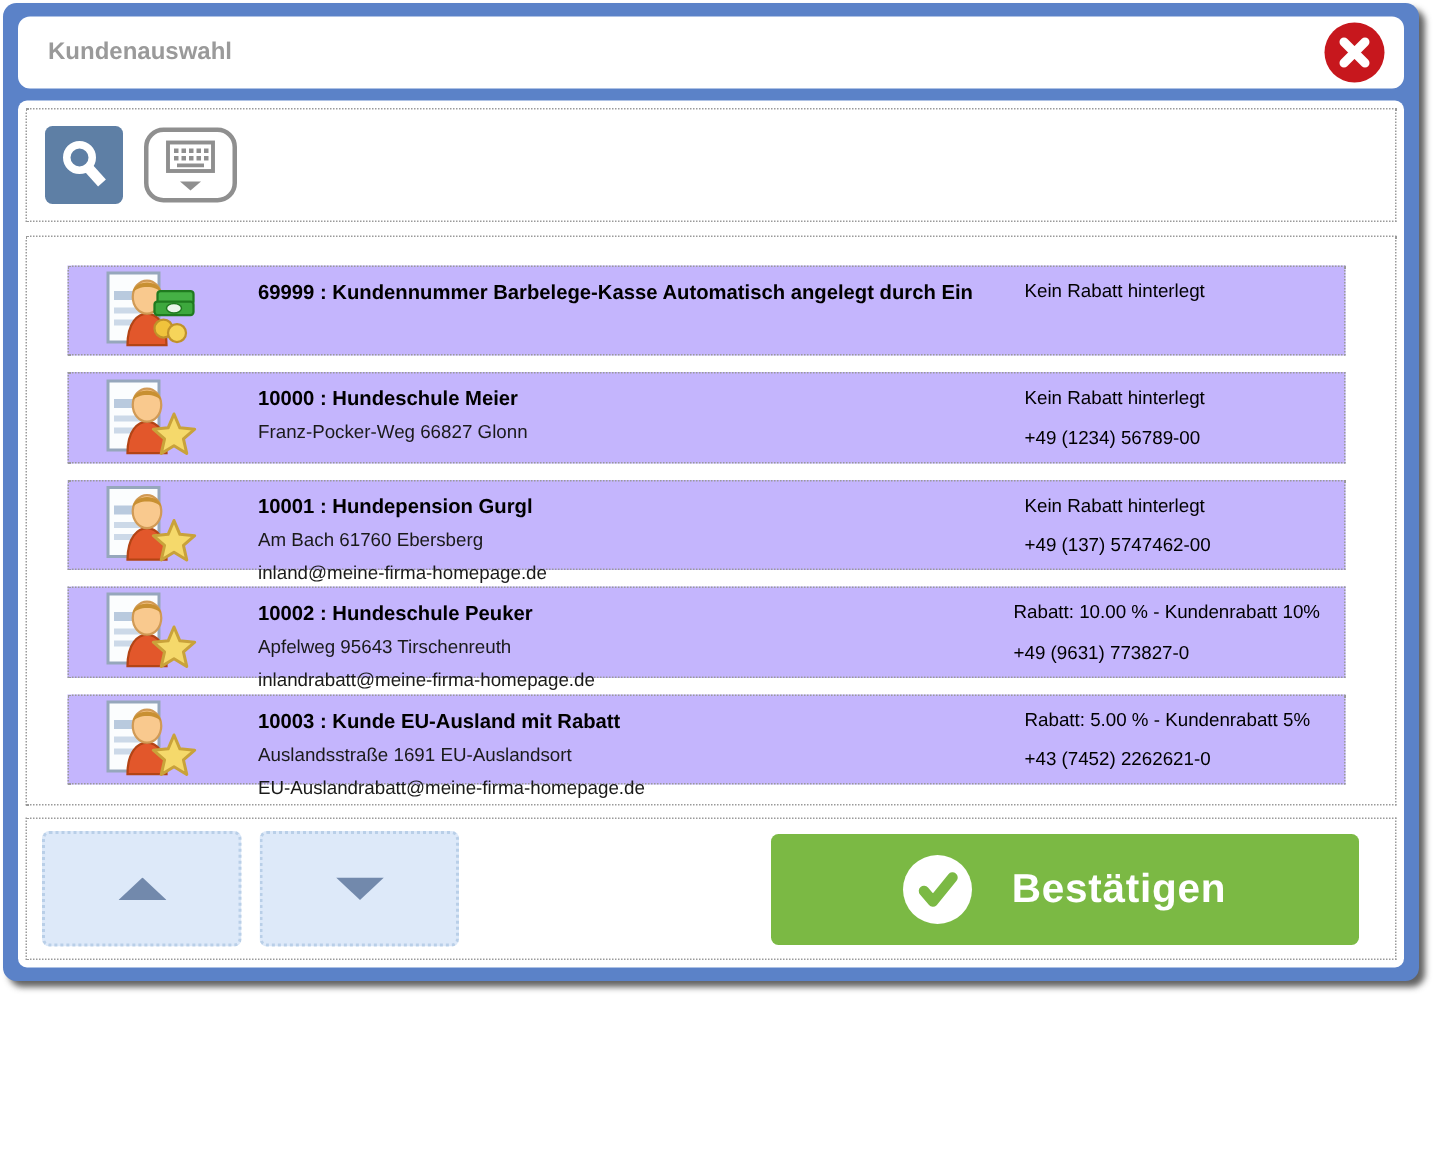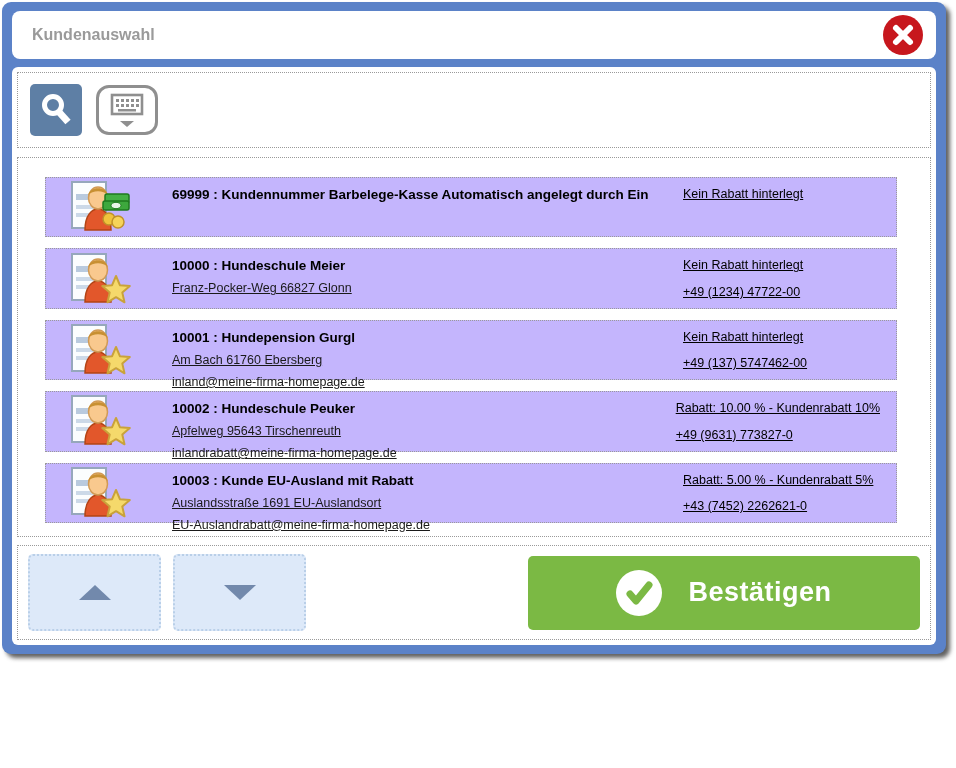--- a/index.html
+++ b/index.html
@@ -79,39 +79,39 @@
     flex: 1; border: 1px dotted #9a9a9a; background: #c4b5fd;
     display: flex; align-items: stretch; padding: 9px 16px 9px 22px;
     cursor: pointer; min-height: 0;
   }
   .row-icon { flex: 0 0 64px; display: flex; align-items: center; }
   .row-main {
     flex: 1; padding-left: 40px; min-width: 0;
     display: flex; flex-direction: column; gap: 8px; justify-content: flex-start;
   }
   .row-title { font-size: 13.5px; font-weight: bold; color: #000; white-space: nowrap; }
-  .row-line  { font-size: 12.5px; color: #1a1a1a; white-space: nowrap; text-decoration: underline; }
+  .row-line  { font-size: 12.5px; color: #1a1a1a; white-space: nowrap; }
   .row-right {
     flex: 0 0 197px; display: flex; flex-direction: column;
     justify-content: space-between; align-items: flex-start;
   }
   .row-right .row-line { color: #000; }
 
   
   .footer-section {
     flex: 0 0 auto; margin: 8px 1px 1px 1px;
     padding: 8px 10px; display: flex; align-items: center; gap: 12px; height: 95px;
   }
   .nav-btn {
     width: 133px; height: 77px;
     background: #dde9f9; border: 2px dotted #b9cfe8; border-radius: 5px;
     cursor: pointer; display: flex; align-items: center; justify-content: center;
   }
   .confirm-btn {
-    margin-left: auto; 
+    margin-left: auto; margin-right: 14px;
     width: 392px; height: 74px;
     background: #7bb944; border: none; border-radius: 5px; cursor: pointer;
     display: flex; align-items: center; justify-content: center; gap: 26px;
   }
   .confirm-circle {
     width: 46px; height: 46px; border-radius: 50%; background: #ffffff;
     display: flex; align-items: center; justify-content: center;
   }
   .confirm-label {
     color: #ffffff; font-size: 27px; font-weight: bold; letter-spacing: 0.5px;
@@ -215,21 +215,21 @@
             </svg>
           </span>
         </div>
         <div class="row-main">
           <div class="row-title">10000 : Hundeschule Meier</div>
           <div class="row-line">Franz-Pocker-Weg 66827 Glonn</div>
 
         </div>
         <div class="row-right">
           <div class="row-line">Kein Rabatt hinterlegt</div>
-          <div class="row-line">+49 (1234) 47722-00</div>
+          <div class="row-line">+49 (1234) 56789-00</div>
         </div>
       </div>
         <div class="customer-row">
         <div class="row-icon">
 
           <span style="display:flex">
             <svg width="64" height="58" viewBox="0 0 64 58">
               <rect x="4" y="4" width="34" height="46" fill="#fbfdfe" stroke="#96a7bc" stroke-width="2"></rect>
               <rect x="8" y="16" width="13" height="6" fill="#b9cade"></rect>
               <rect x="8" y="27" width="21" height="4" fill="#ccd9e8"></rect>

